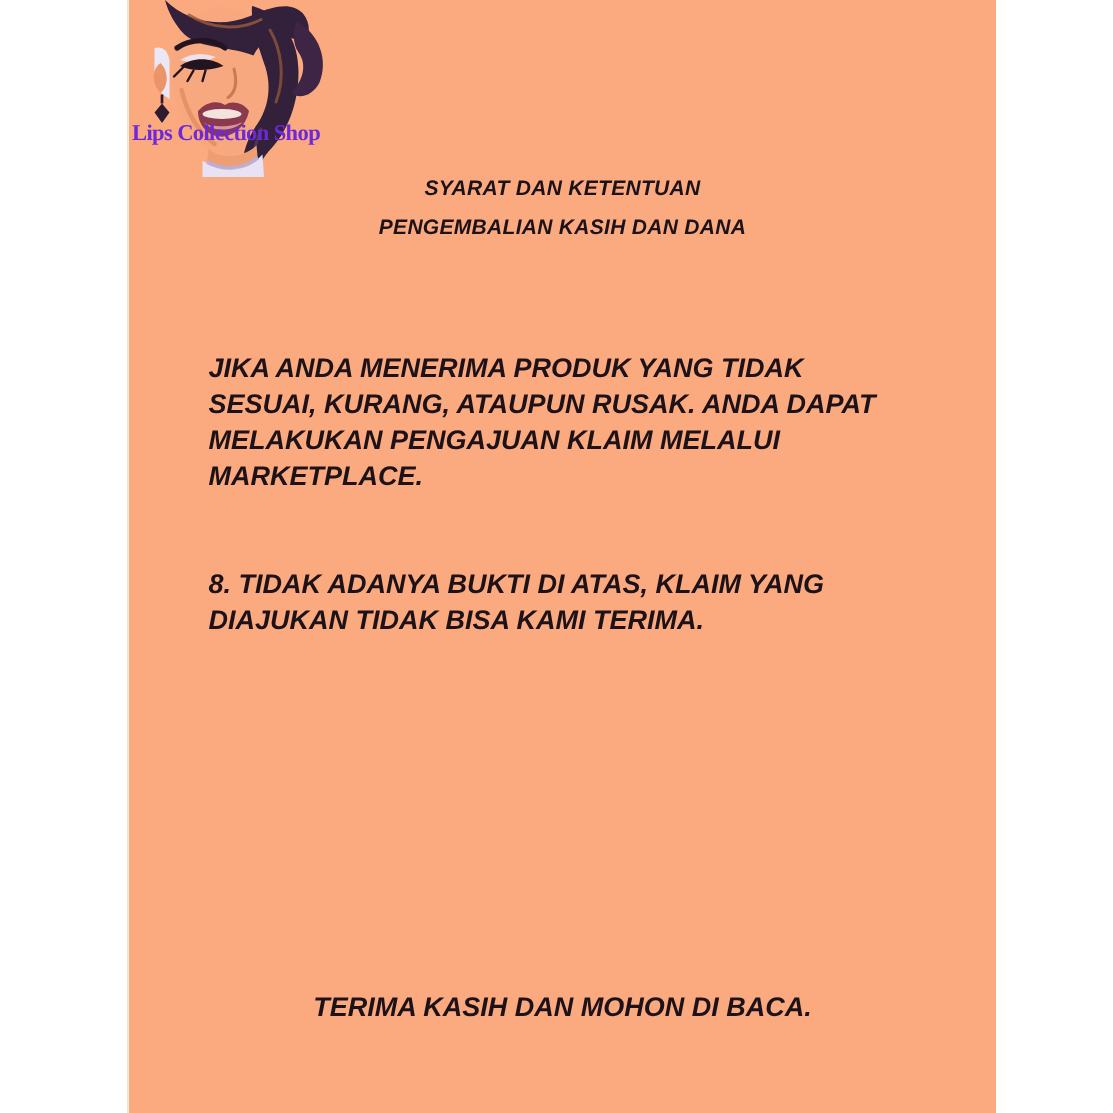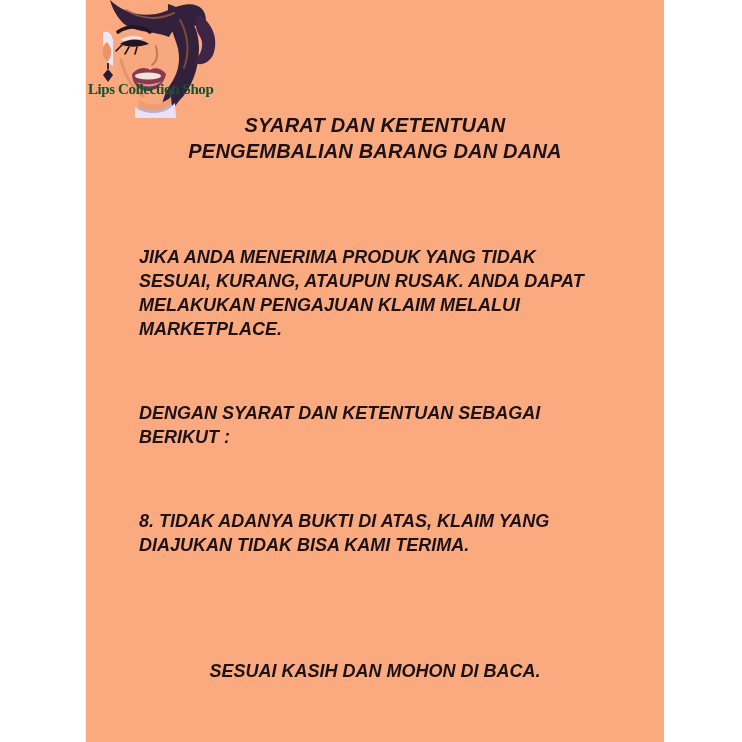--- a/index.html
+++ b/index.html
@@ -15,35 +15,35 @@
     border-left:1px solid #f6ecd8;
   }
   
   .logo { position:absolute; left:0; top:0; width:230px; height:120px; }
   .logo svg { position:absolute; left:0; top:0; }
   .logo-name {
     position:absolute; left:2px; top:80px; width:220px;
     font-family:"Liberation Serif", serif;
     font-weight:bold; font-size:15px; line-height:18px;
     letter-spacing:-0.4px; white-space:nowrap;
-    color:#14532d;
+    color:#6d28d9;
   }
   
   .title {
     position:absolute; top:112px; left:0; right:0;
     text-align:center;
-    font-size:20px; font-weight:bold; font-style:italic;
+    font-size:14px; font-weight:bold; font-style:italic;
     line-height:26px; letter-spacing:0.2px;
   }
   .terms {
     position:absolute; top:205px; left:53px; right:0;
     font-size:18px; font-weight:bold; font-style:italic;
     line-height:24px; white-space:pre-line;
   }
-  .terms p { margin:16px 0 20px 0;font-style:italic; }
+  .terms p { margin:4px 0 20px 0;font-style:italic; }
   .closing {
     position:absolute; top:659px; left:0; right:0;
     text-align:center;
     font-size:18px; font-weight:bold; font-style:italic;
     line-height:24px;
   }
 </style>
 </head>
 <body>
 
@@ -88,30 +88,28 @@
 
         <path d="M53,99 C60,106 75,106 85,97 L87,118 L51,118 Z" fill="#EF9E74"></path>
         <path d="M49,107 C62,116 79,114 89,103 L90,118 L49,118 Z" fill="#E8E2F4"></path>
         <path d="M52,108 C63,114 77,113 86,105" fill="none" stroke="#B9AED8" stroke-width="2.5" opacity="0.9"></path>
       </svg>
       <div class="logo-name">Lips Collection Shop</div>
     </div>
 
     <div class="title">
       <div>SYARAT DAN KETENTUAN</div>
-      <div>PENGEMBALIAN BARANG DAN DANA</div>
+      <div>PENGEMBALIAN KASIH DAN DANA</div>
     </div>
 
     <div class="terms">
       <p>JIKA ANDA MENERIMA PRODUK YANG TIDAK
 SESUAI, KURANG, ATAUPUN RUSAK. ANDA DAPAT
 MELAKUKAN PENGAJUAN KLAIM MELALUI
 MARKETPLACE.</p>
-      <p>DENGAN SYARAT DAN KETENTUAN SEBAGAI
-BERIKUT :</p>
       <p>8. TIDAK ADANYA BUKTI DI ATAS, KLAIM YANG
 DIAJUKAN TIDAK BISA KAMI TERIMA.</p>
     </div>
 
-    <div class="closing">SESUAI KASIH DAN MOHON DI BACA.</div>
+    <div class="closing">TERIMA KASIH DAN MOHON DI BACA.</div>
 
   </div>
 </div>
 
 </body></html>

